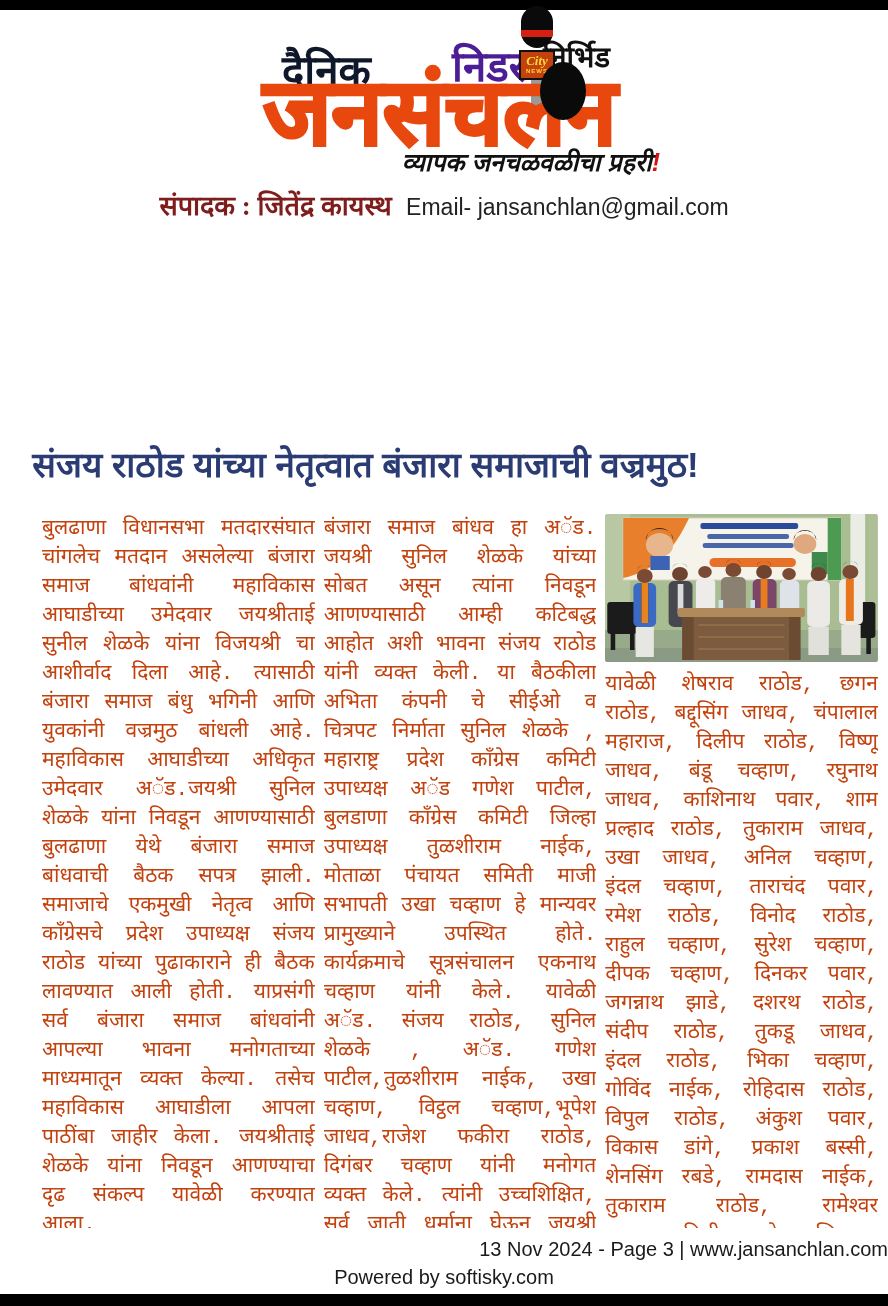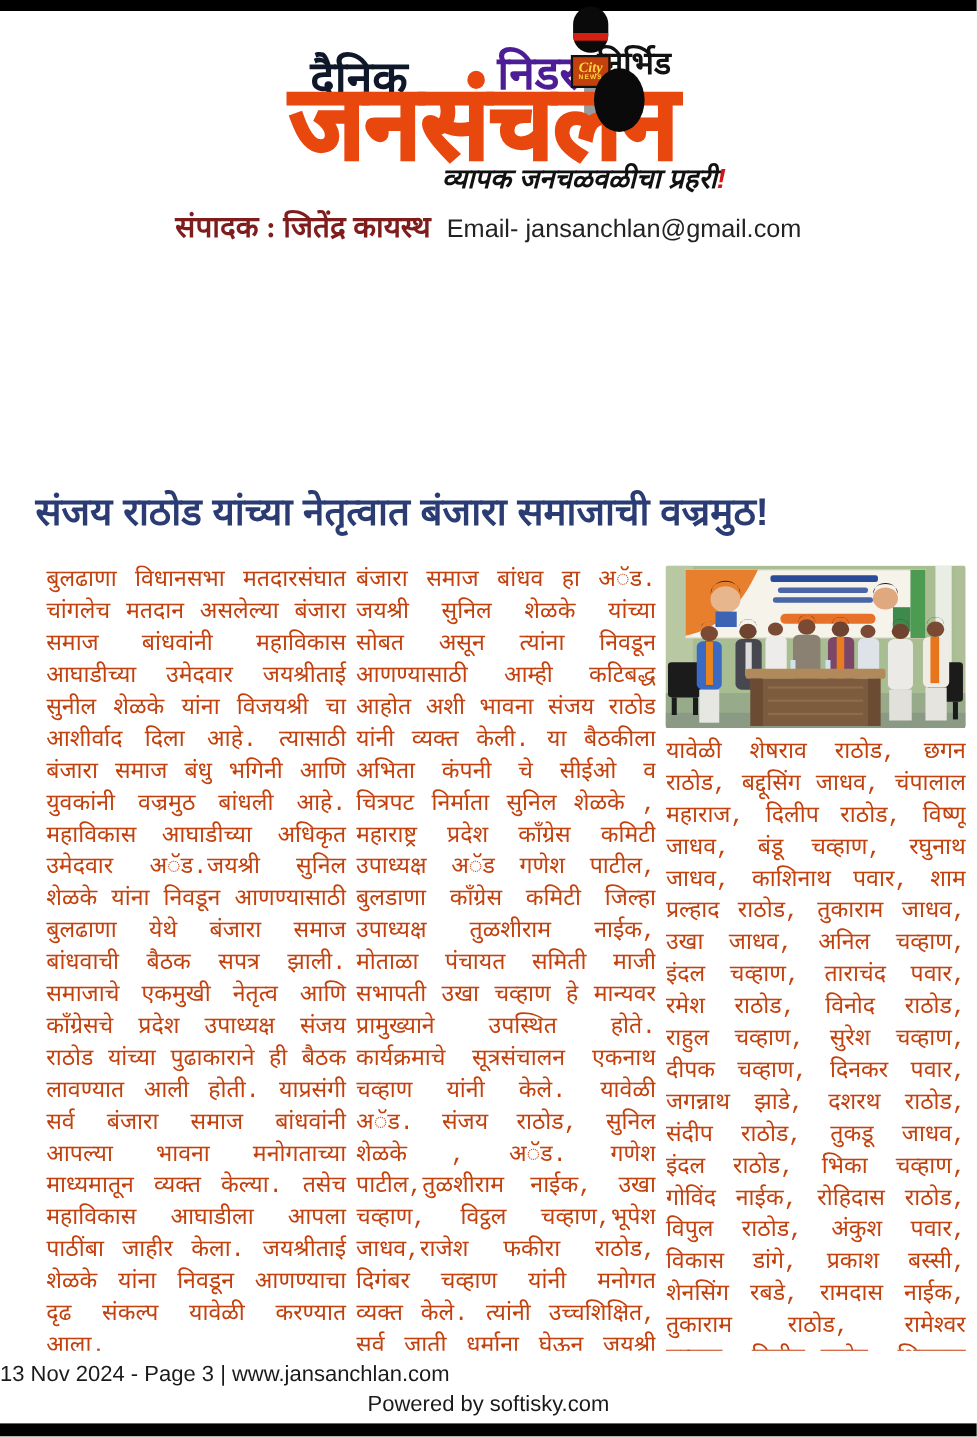--- a/index.html
+++ b/index.html
@@ -55,21 +55,21 @@
   
   .body-cols{left:42px;top:514px;width:836px;height:714px;display:flex;gap:9px;overflow:hidden;}
   .col{width:273px;height:714px;overflow:hidden;}
   .dateline{color:#e01818;font-weight:700;font-size:23px;text-align:center;margin:0 0 3px 0;}
   .col p{margin:0;font-size:21px;line-height:29px;text-align:justify;color:#c2410c;
     font-family:Liberation Mono, monospace;}
   .col p.indent{text-indent:16px;}
   .photo-frame{width:100%;height:148px;margin-bottom:8px;border-radius:3px;overflow:hidden;}
 
   
-  .footer-line1{left:0;top:1238px;width:888px;text-align:left;font-size:20px;color:#1a1a1a;}
+  .footer-line1{left:0;top:1238px;width:888px;text-align:right;font-size:20px;color:#1a1a1a;}
   .footer-line2{left:0;top:1266px;width:888px;text-align:center;font-size:20px;color:#1a1a1a;}
 </style>
 </head>
 <body>
 
 <div class="abs top-bar"></div>
 
 <div class="abs mast-daily">दैनिक</div>
 <div class="abs mast-nidar">निडर</div>
 <div class="abs mast-nirbhid">निर्भिड</div>

